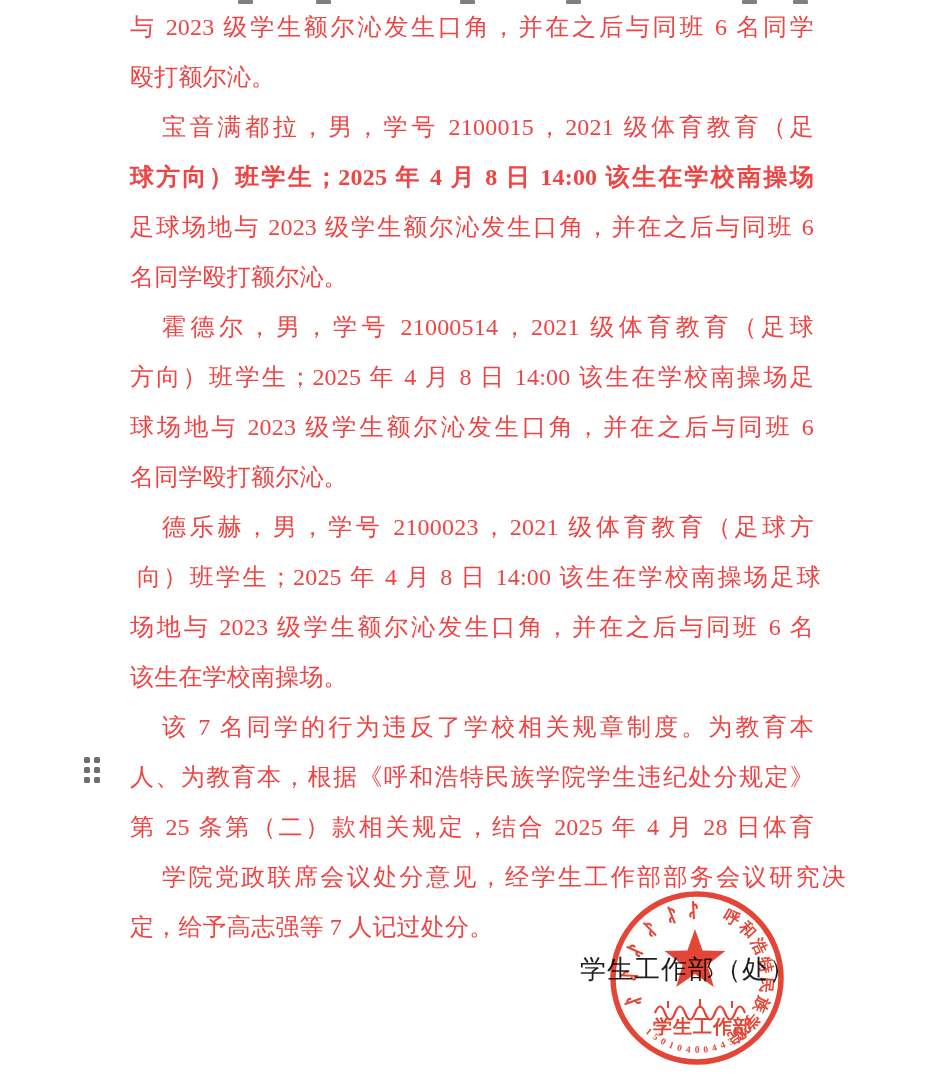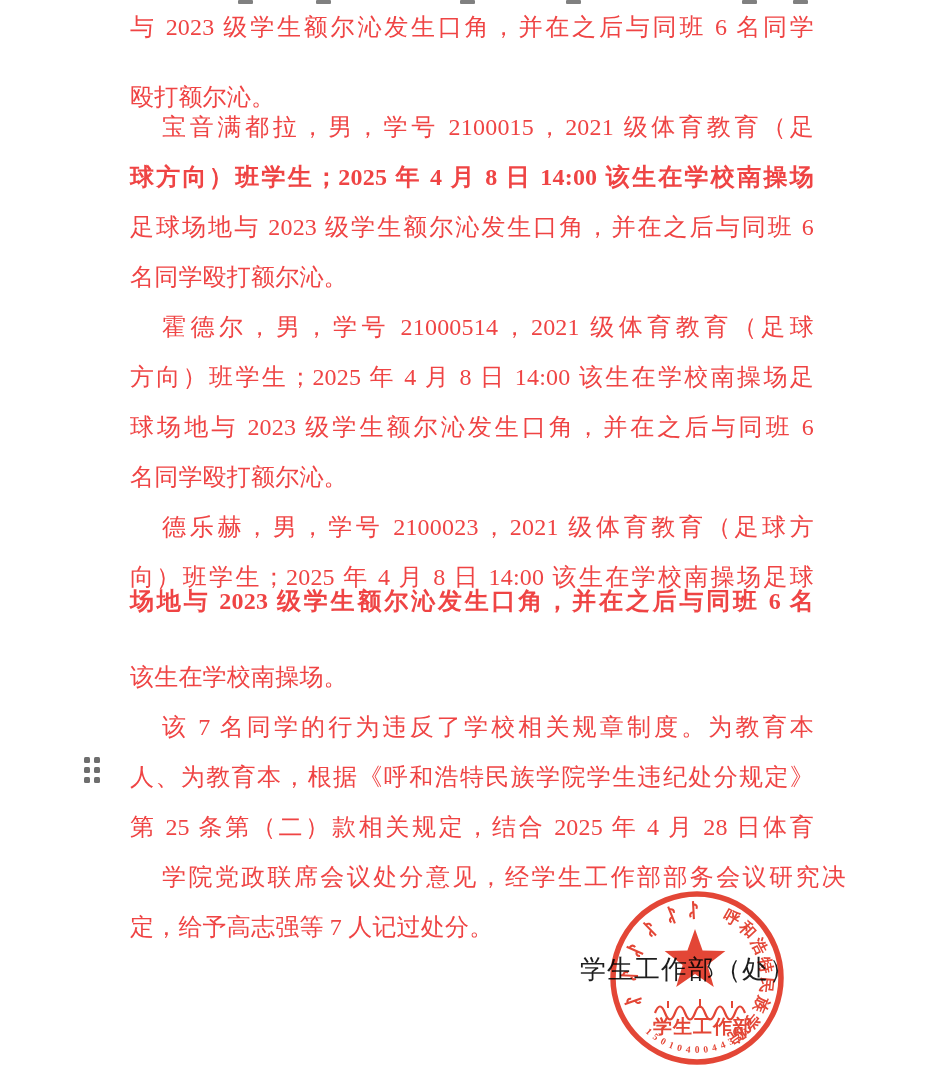--- a/index.html
+++ b/index.html
@@ -59,32 +59,32 @@
     <span class="fragment" style="left:238px"></span>
     <span class="fragment" style="left:316px"></span>
     <span class="fragment" style="left:460px"></span>
     <span class="fragment" style="left:566px"></span>
     <span class="fragment" style="left:742px"></span>
     <span class="fragment" style="left:793px"></span>
   </div>
 
   <div id="lines-host">
       <div class="doc-line justify" style="top: 8px;">与 2023 级学生额尔沁发生口角，并在之后与同班 6 名同学</div>
-      <div class="doc-line" style="top: 58px; margin-top: 20px;">殴打额尔沁。</div>
+      <div class="doc-line" style="top: 58px;">殴打额尔沁。</div>
       <div class="doc-line indent justify" style="top: 108px;">宝音满都拉，男，学号 2100015，2021 级体育教育（足</div>
       <div class="doc-line justify" style="top: 158px; font-weight: bold;">球方向）班学生；2025 年 4 月 8 日 14:00 该生在学校南操场</div>
       <div class="doc-line justify" style="top: 208px;">足球场地与 2023 级学生额尔沁发生口角，并在之后与同班 6</div>
       <div class="doc-line" style="top: 258px;">名同学殴打额尔沁。</div>
       <div class="doc-line indent justify" style="top: 308px;">霍德尔，男，学号 21000514，2021 级体育教育（足球</div>
       <div class="doc-line justify" style="top: 358px;">方向）班学生；2025 年 4 月 8 日 14:00 该生在学校南操场足</div>
       <div class="doc-line justify" style="top: 408px;">球场地与 2023 级学生额尔沁发生口角，并在之后与同班 6</div>
       <div class="doc-line" style="top: 458px;">名同学殴打额尔沁。</div>
       <div class="doc-line indent justify" style="top: 508px;">德乐赫，男，学号 2100023，2021 级体育教育（足球方</div>
-      <div class="doc-line justify" style="top: 558px;">向）班学生；2025 年 4 月 8 日 14:00 该生在学校南操场足球</div>
-      <div class="doc-line justify" style="top: 582px; font-weight: bold;">场地与 2023 级学生额尔沁发生口角，并在之后与同班 6 名</div>
+      <div class="doc-line justify" style="top: 558px; margin-left: 7px;">向）班学生；2025 年 4 月 8 日 14:00 该生在学校南操场足球</div>
+      <div class="doc-line justify" style="top: 608px;">场地与 2023 级学生额尔沁发生口角，并在之后与同班 6 名</div>
       <div class="doc-line" style="top: 658px;">该生在学校南操场。</div>
       <div class="doc-line indent justify" style="top: 708px;">该 7 名同学的行为违反了学校相关规章制度。为教育本</div>
       <div class="doc-line justify" style="top: 758px;">人、为教育本，根据《呼和浩特民族学院学生违纪处分规定》</div>
       <div class="doc-line justify" style="top: 808px;">第 25 条第（二）款相关规定，结合 2025 年 4 月 28 日体育</div>
       <div class="doc-line justify" style="top: 858px; margin-left: 32px;">学院党政联席会议处分意见，经学生工作部部务会议研究决</div>
       <div class="doc-line" style="top: 908px;">定，给予高志强等 7 人记过处分。</div>
     </div>
 
   <div class="drag-handle">
     <i></i>

